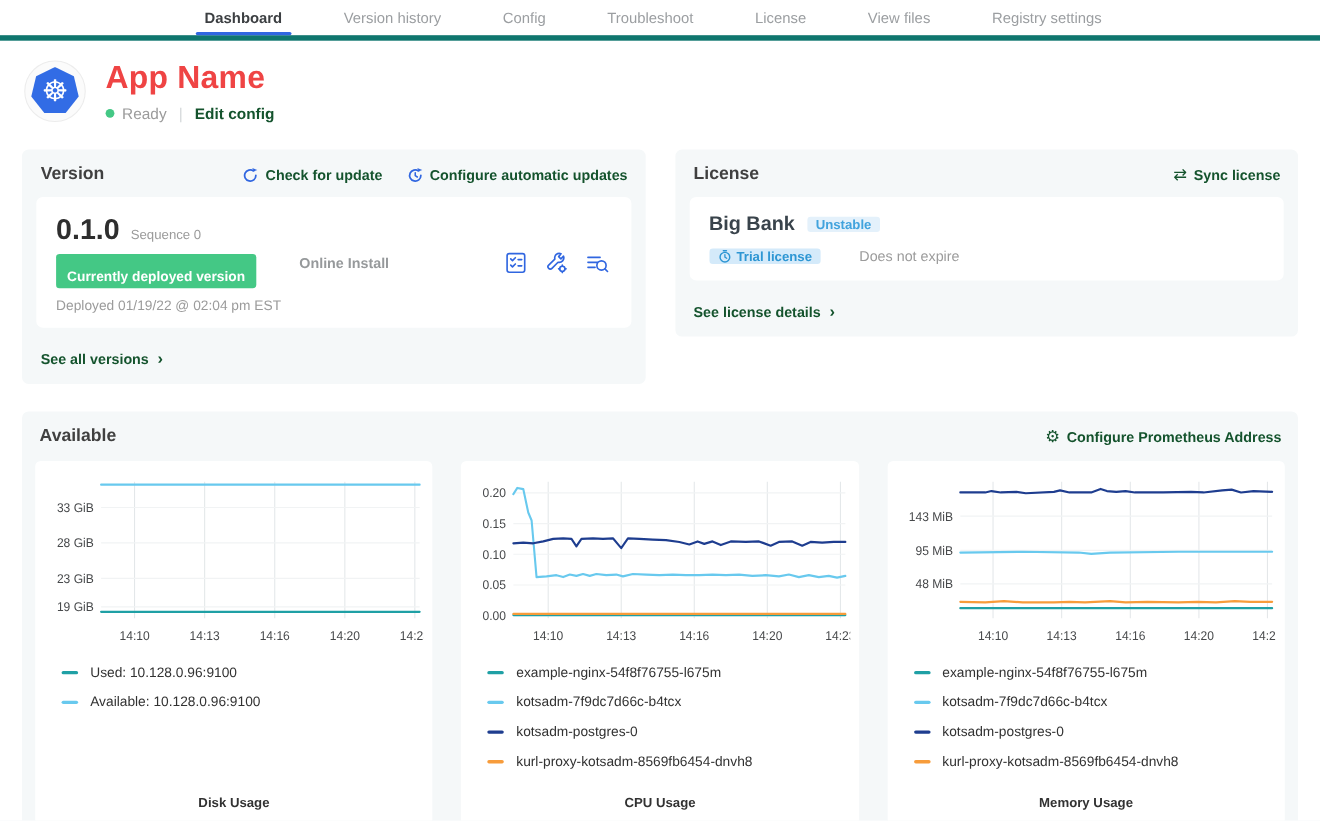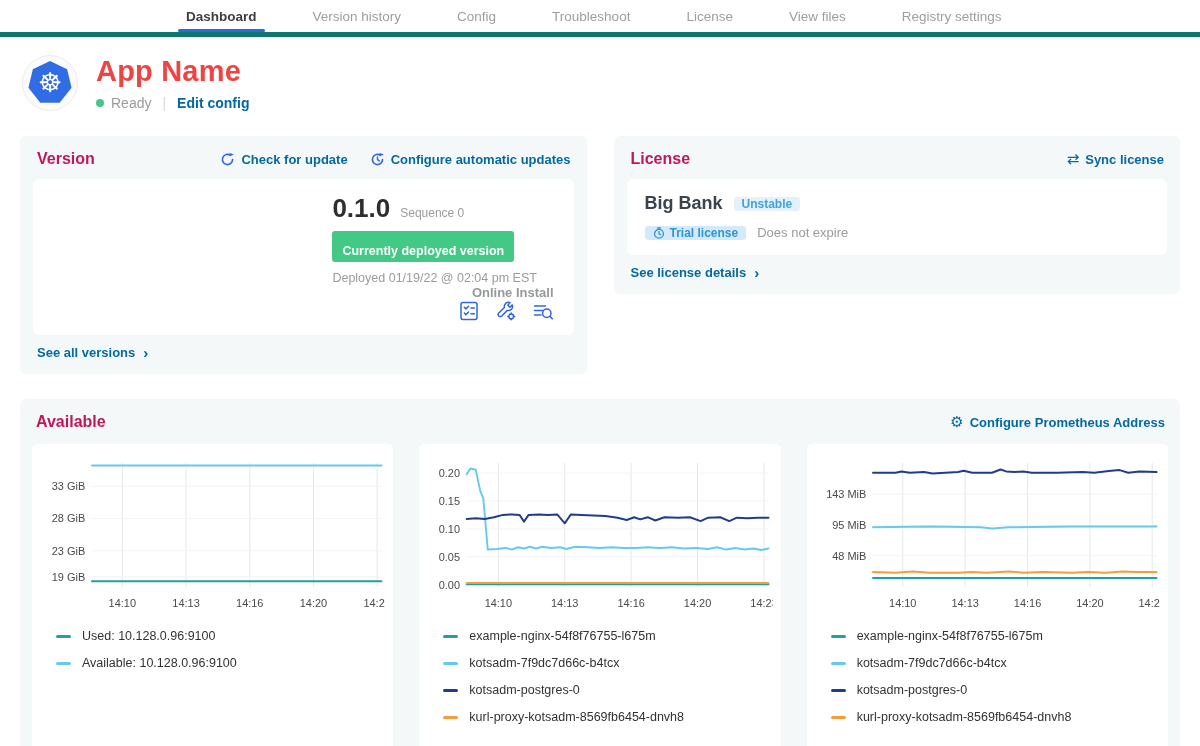--- a/index.html
+++ b/index.html
@@ -51,66 +51,66 @@
     display: flex; align-items: center; justify-content: center;
     color: #fff; font-size: 27px; line-height: 1;
   }
   .app-head-text { margin-left: 18px; }
   .app-title { font-size: 29px; font-weight: bold; color: #ef4444; letter-spacing: .2px; }
   .app-status-row { display: flex; align-items: center; margin-top: 7px; font-size: 14px; }
   .status-dot { width: 8px; height: 8px; border-radius: 50%; background: #44c885; margin-right: 7px; }
   .status-text { color: #9b9b9b; }
   .vdiv { color: #d5d8da; margin: 0 11px; font-size: 14px; }
   a.blue-link, .blue-link {
-    color: #0369a1; font-weight: bold; text-decoration: none; cursor: pointer;
+    color: #14532d; font-weight: bold; text-decoration: none; cursor: pointer;
     font-size: 13px; display: inline-flex; align-items: center; gap: 6px; white-space: nowrap;
   }
   .app-status-row .blue-link { font-size: 14px; }
   .chev { font-size: 15px; font-weight: bold; margin-left: 2px; position: relative; top: -0.5px; }
   
   .two-col { display: flex; align-items: flex-start; gap: 27px; padding: 0 20px; margin-top: 25px; }
   .section {
     background: #f5f8f9;
     border-radius: 6px;
     padding: 14px 13px 13px;
     flex: 1 1 0;
   }
   .section-head { display: flex; justify-content: space-between; align-items: center; padding: 0 3px 0 4px; }
-  .section-title { font-size: 16px; font-weight: bold; color: #be185d; }
+  .section-title { font-size: 16px; font-weight: bold; color: #404040; }
   .head-links { display: flex; gap: 22px; }
   .inner-card { background: #fff; border-radius: 6px; margin-top: 11px; }
   
-  .version-inner { display: flex; align-items: flex-end; padding: 14px 20px 13px 18px; flex-direction: column; }
+  .version-inner { display: flex; align-items: center; padding: 14px 20px 13px 18px; }
   .version-left { width: 44%; }
   .version-num-row { display: flex; align-items: baseline; gap: 10px; }
   .version-num { font-size: 26px; font-weight: bold; color: #2e2e2e; }
   .sequence { font-size: 12px; color: #9b9b9b; }
   .deployed-badge {
     display: inline-block; margin-top: 7px;
     background: #44c885; color: #fff;
     font-size: 12.5px; font-weight: bold;
     padding: 13px 10px 4px; border-radius: 3px;
   }
   .deployed-date { margin-top: 9px; font-size: 12.5px; color: #9b9b9b; }
   .install-type { flex: 1; font-size: 13px; font-weight: bold; color: #96999b; }
   .version-icons { display: flex; gap: 15px; align-items: center; }
   .icon-btn { cursor: pointer; display: flex; }
   .icon-btn svg { stroke: #3066e0; fill: none; stroke-width: 1.5; stroke-linecap: round; stroke-linejoin: round; }
-  .see-link { margin-top: 8px; padding-left: 4px; }
+  .see-link { margin-top: 20px; padding-left: 4px; }
   
   .license-inner { padding: 14px 18px 15px; }
   .license-name-row { display: flex; align-items: center; gap: 11px; }
   .license-name { font-size: 18px; font-weight: bold; color: #39434b; }
   .chip {
     font-size: 12px; font-weight: bold; border-radius: 3px; padding: 0 8px;
     display: inline-flex; align-items: center; gap: 5px;
   }
   .chip-channel { background: #e4f1fb; color: #41a3dd; }
   .chip-trial { background: #d4eafa; color: #2d96d3; }
-  .license-row2 { display: flex; align-items: center; margin-top: 11px; }
+  .license-row2 { display: flex; align-items: center; margin-top: 11px; gap: 24px; }
   .expiry { font-size: 13px; color: #9b9b9b; margin-left: 11px; }
   
   .monitoring { margin: 25px 20px 0; background: #f5f8f9; border-radius: 6px; padding: 14px 12px 15px; }
   .charts-row { display: flex; gap: 26px; margin-top: 13px; }
   .chart-card {
     background: #fff; border-radius: 5px; flex: 1 1 0;
     display: flex; flex-direction: column;
     height: 331px;
     padding: 12px 8px 13px;
   }

